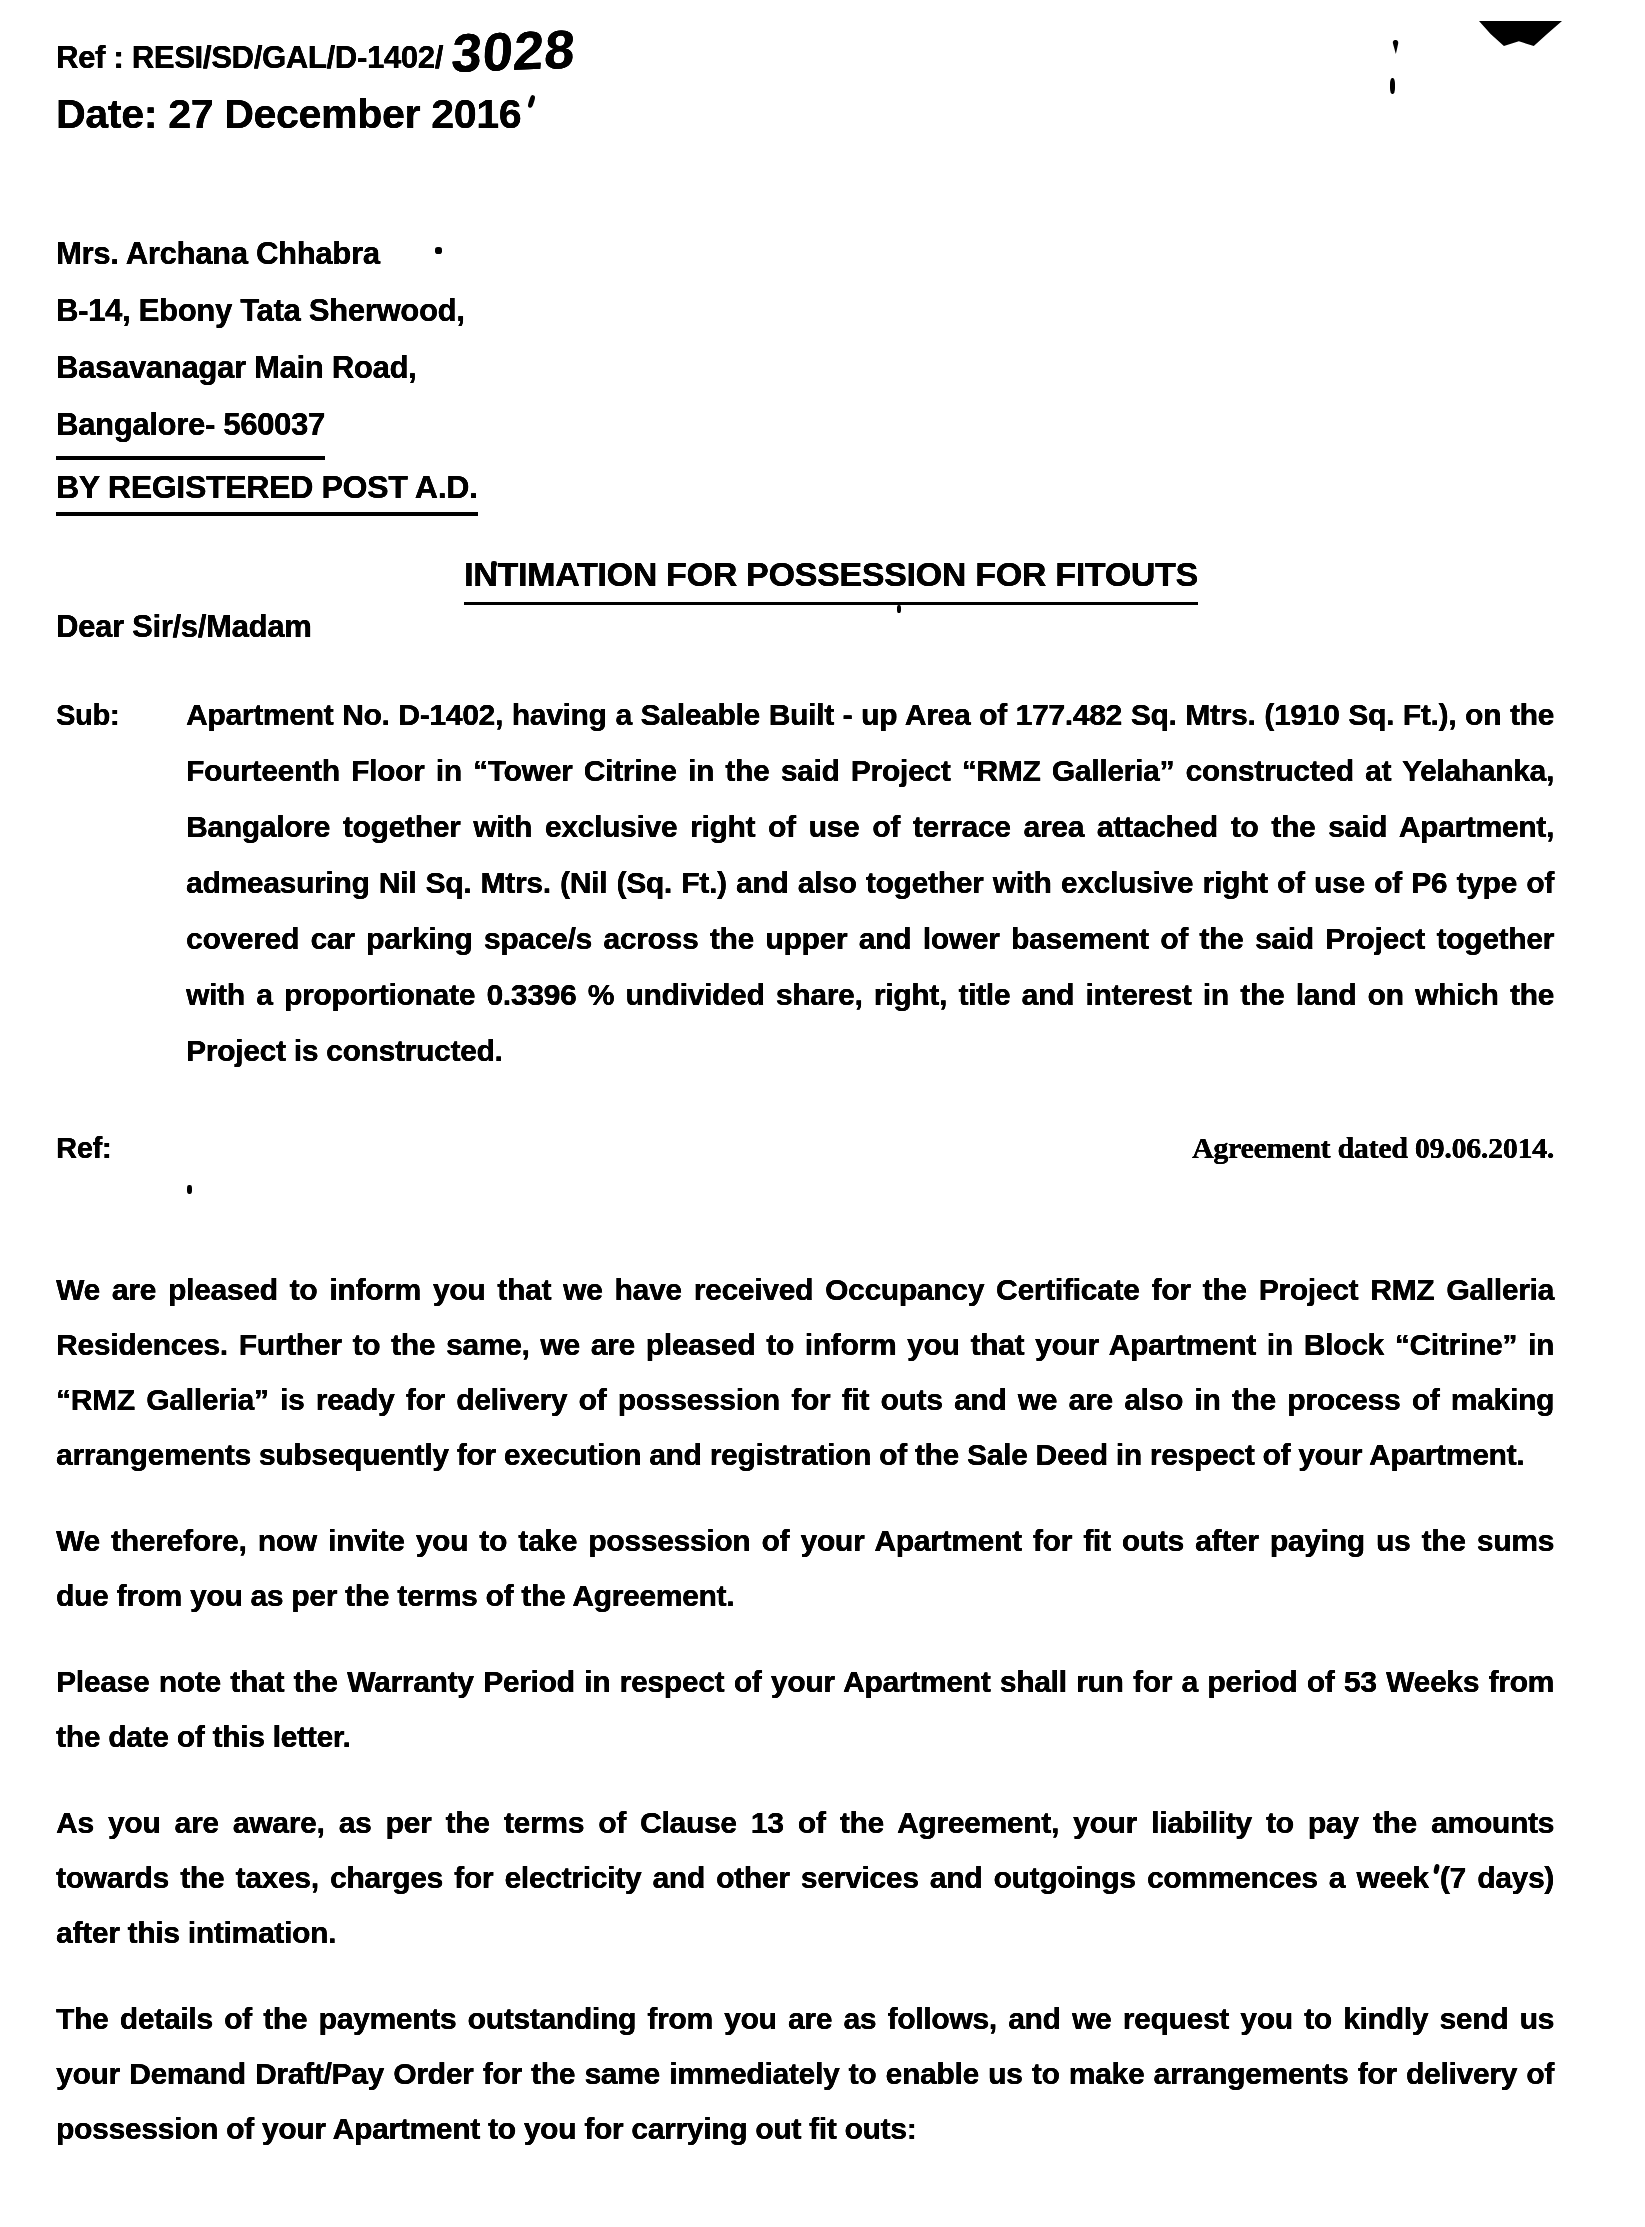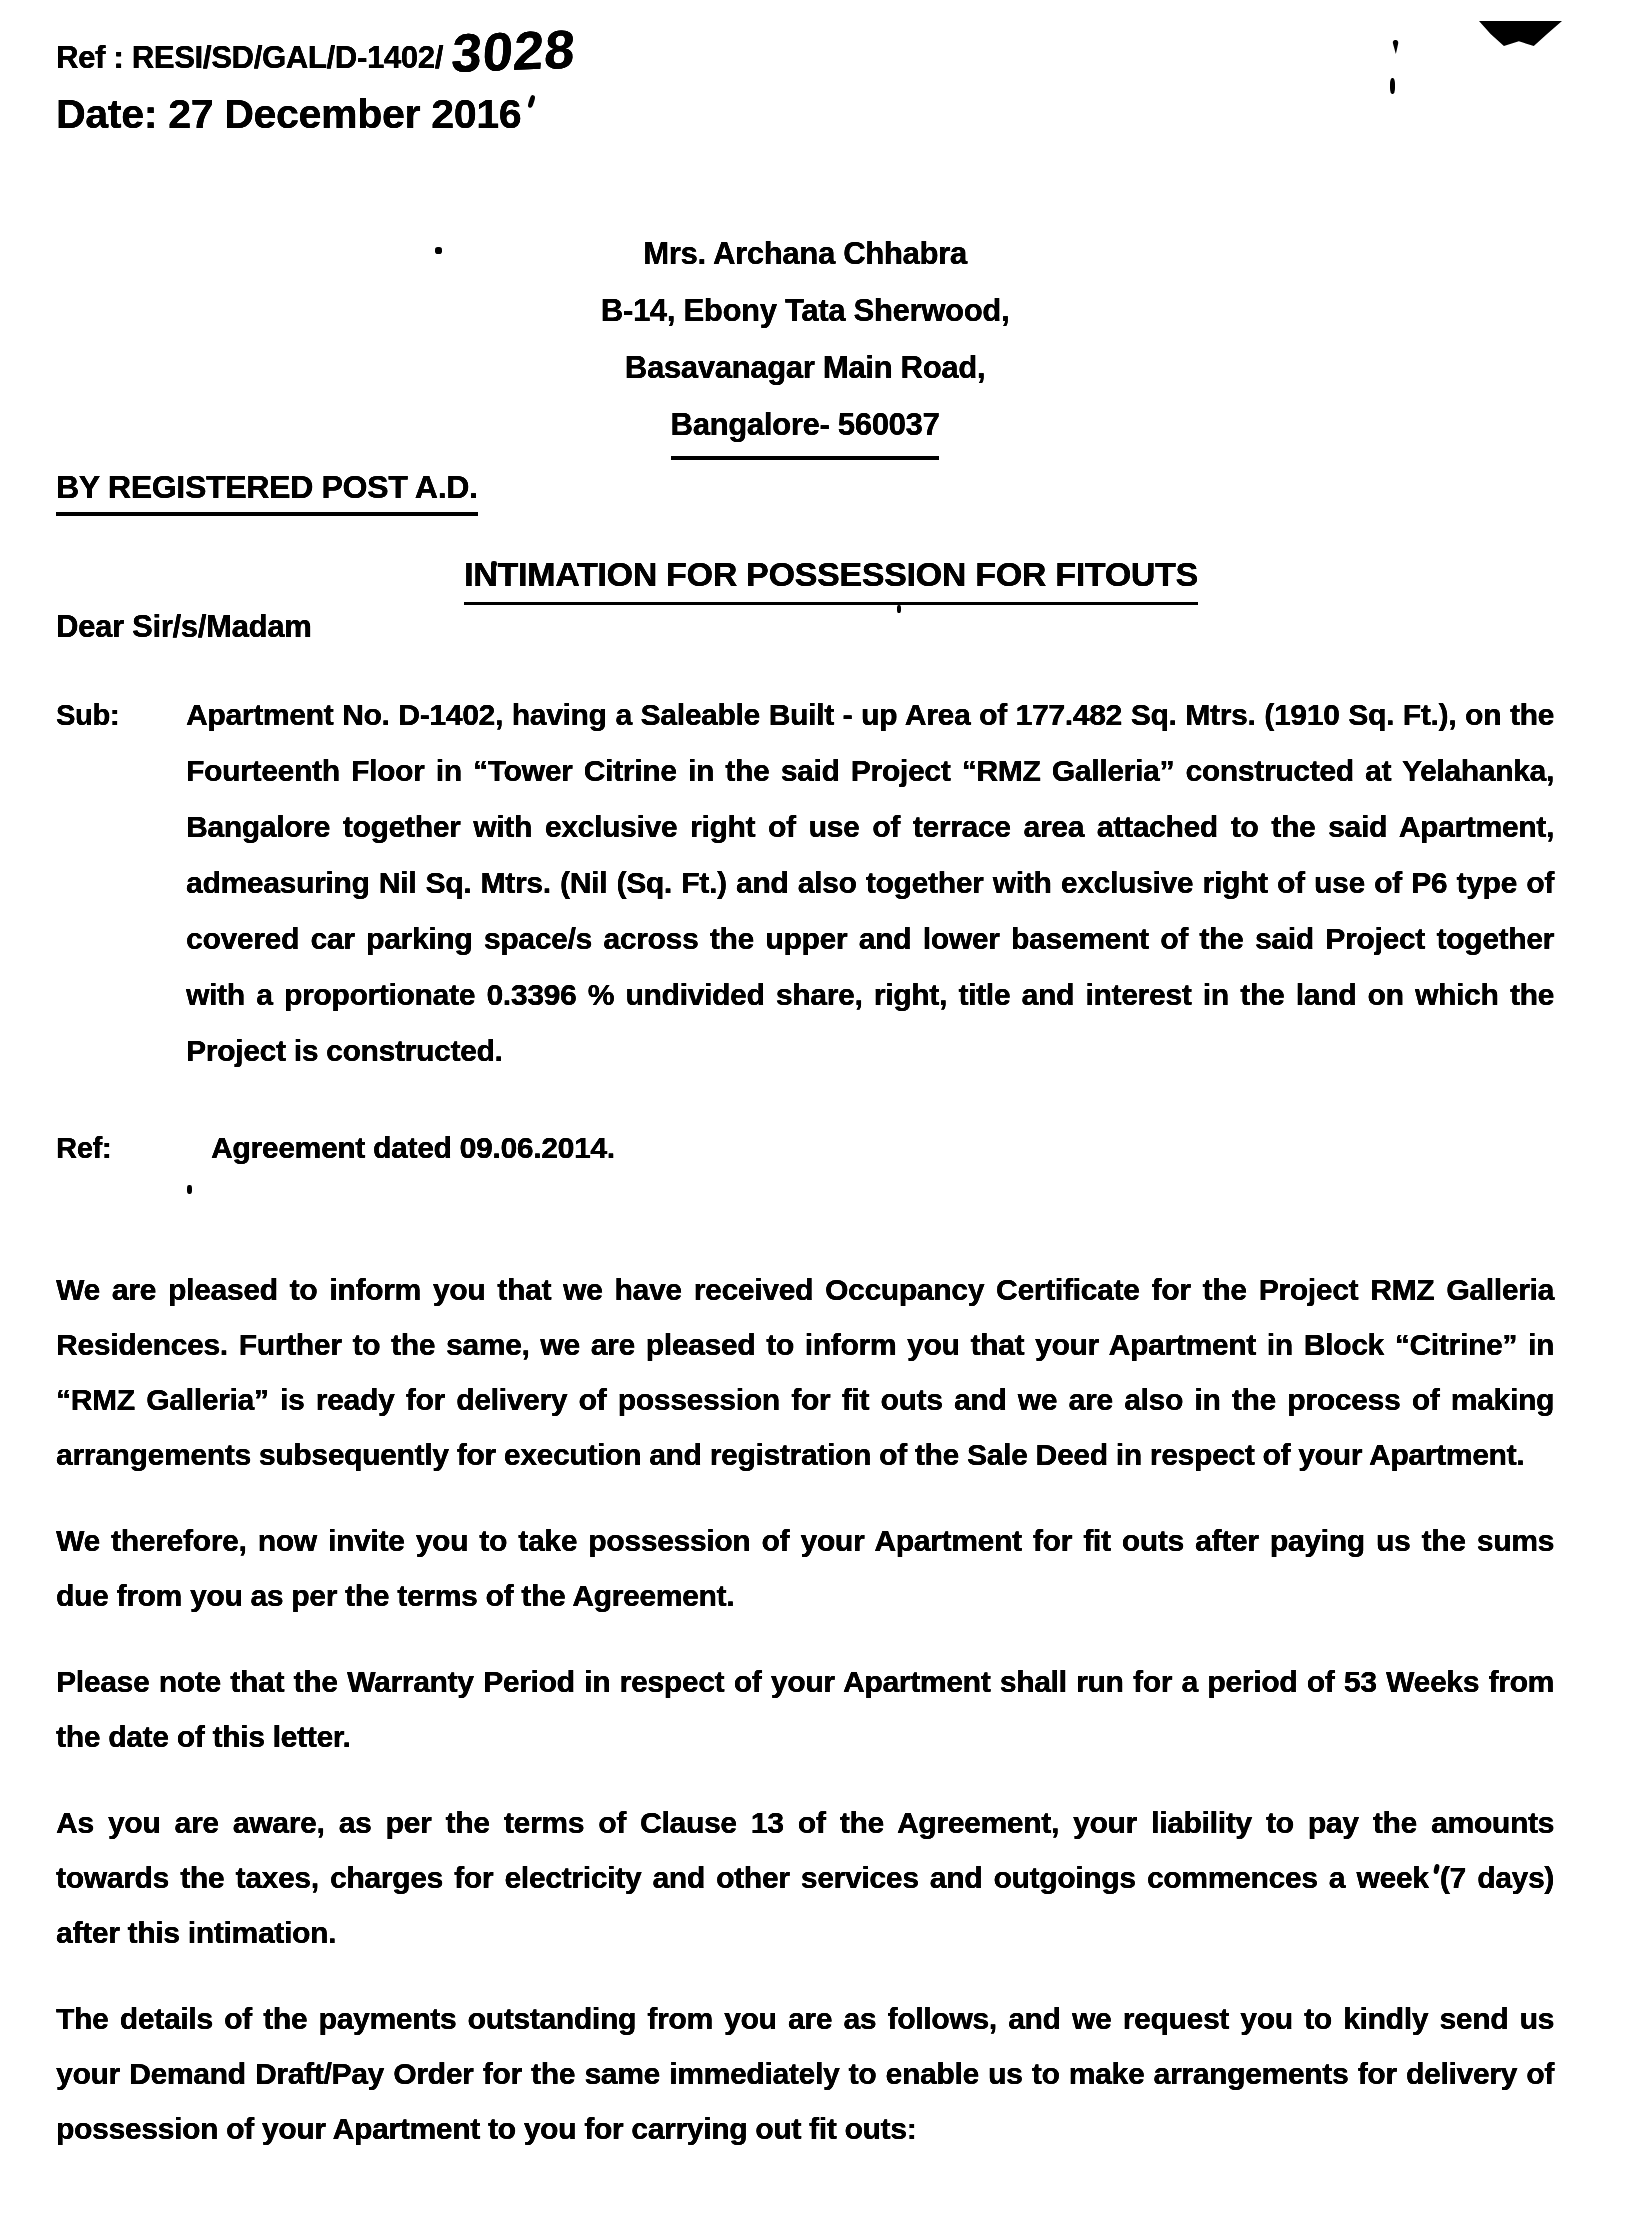--- a/index.html
+++ b/index.html
@@ -42,21 +42,20 @@
   }
   .date-row {
     font-size: 41px;
     line-height: 57px;
     white-space: nowrap;
   }
   .recipient {
     margin-top: 82px;
     font-size: 31px;
     line-height: 57px;
-    text-align: center;
   }
   .recipient .underlined-line {
     display: inline-block;
     border-bottom: 4.3px solid #000;
     padding-bottom: 3px;
   }
   .delivery-row {
     margin-top: 5.2px;
     font-size: 32px;
     line-height: 45px;
@@ -92,21 +91,21 @@
     flex: 0 0 130px;
     font-size: 29px;
     line-height: 56px;
   }
   .row-text {
     flex: 1 1 auto;
     font-size: 30px;
     line-height: 56px;
     text-align: justify;
   }
-  .reference-row .row-text { text-align: left; }
+  .reference-row .row-text { text-align: right; font-family: Liberation Serif, serif; }
   .body-paragraph {
     font-size: 30px;
     line-height: 55px;
     text-align: justify;
     margin-top: 31px;
   }
   .body-paragraph.first { margin-top: 86px; }
   
   .artifact {
     position: absolute;

